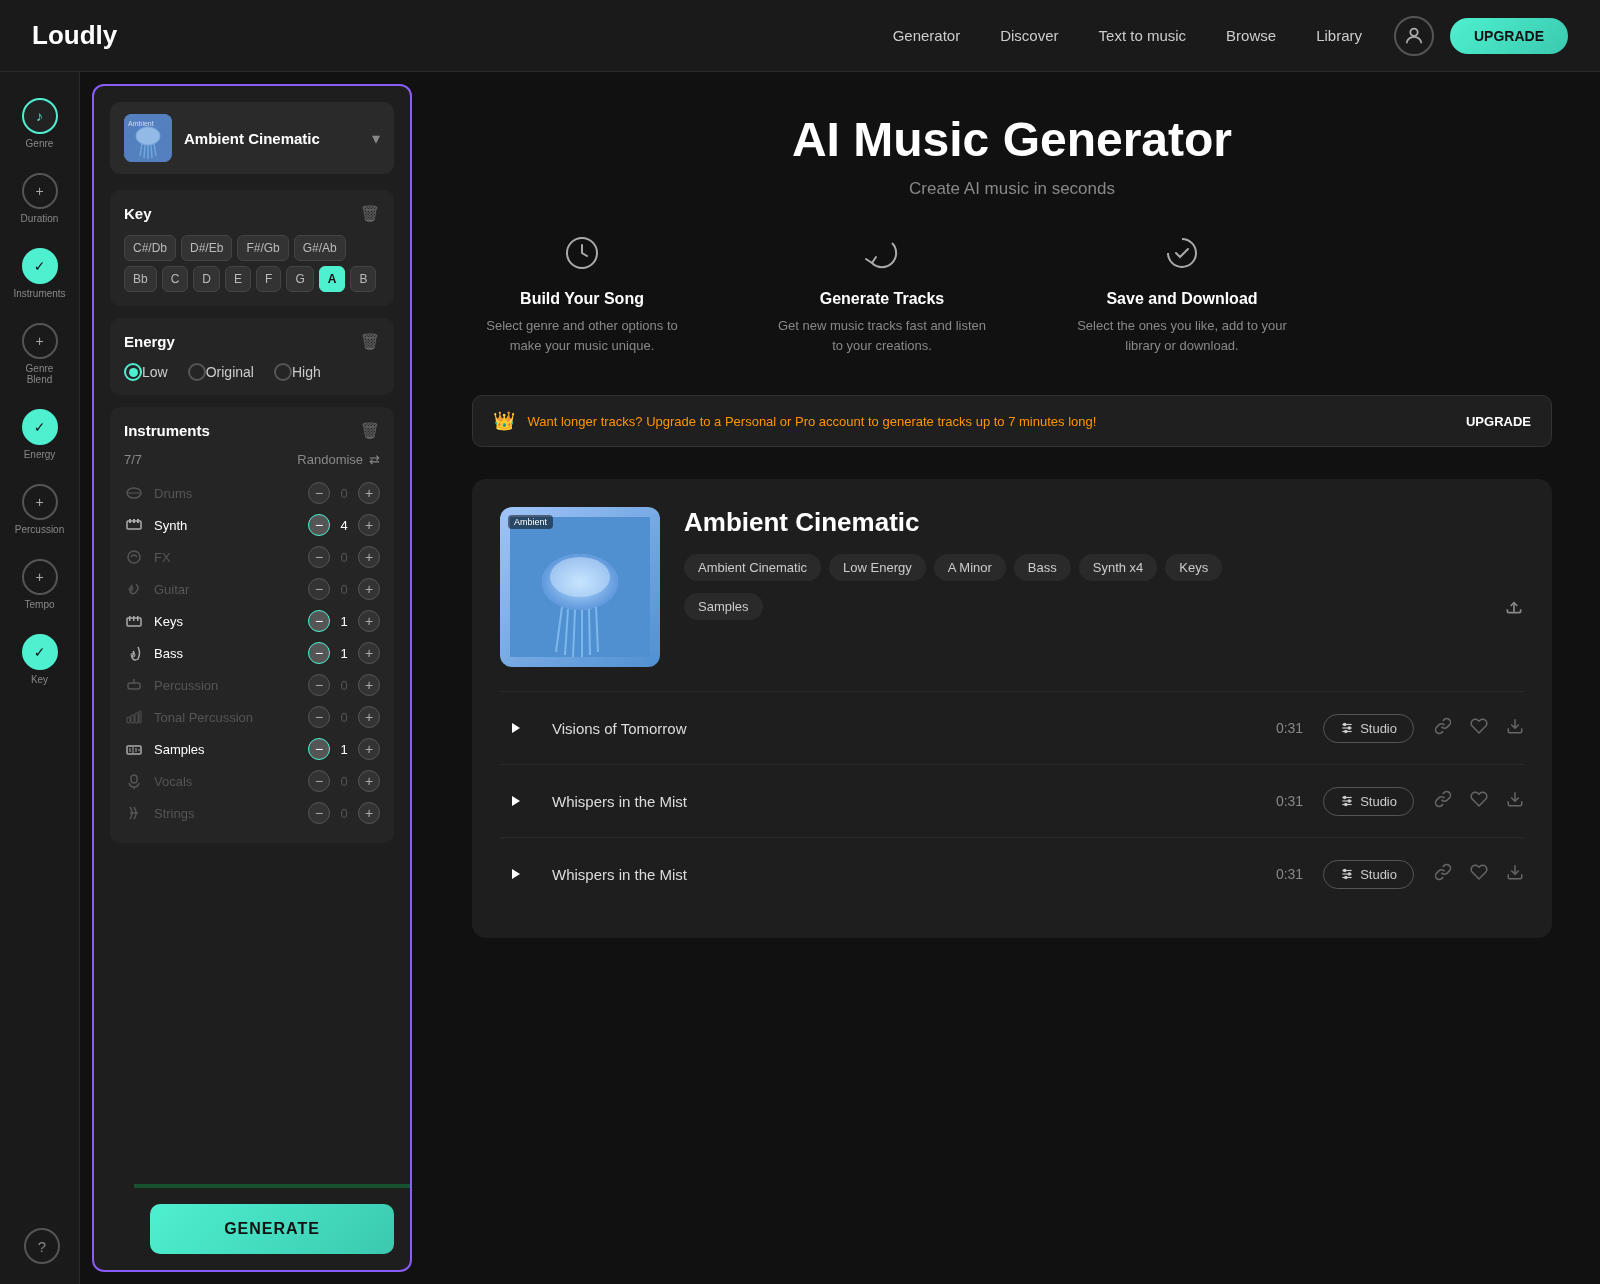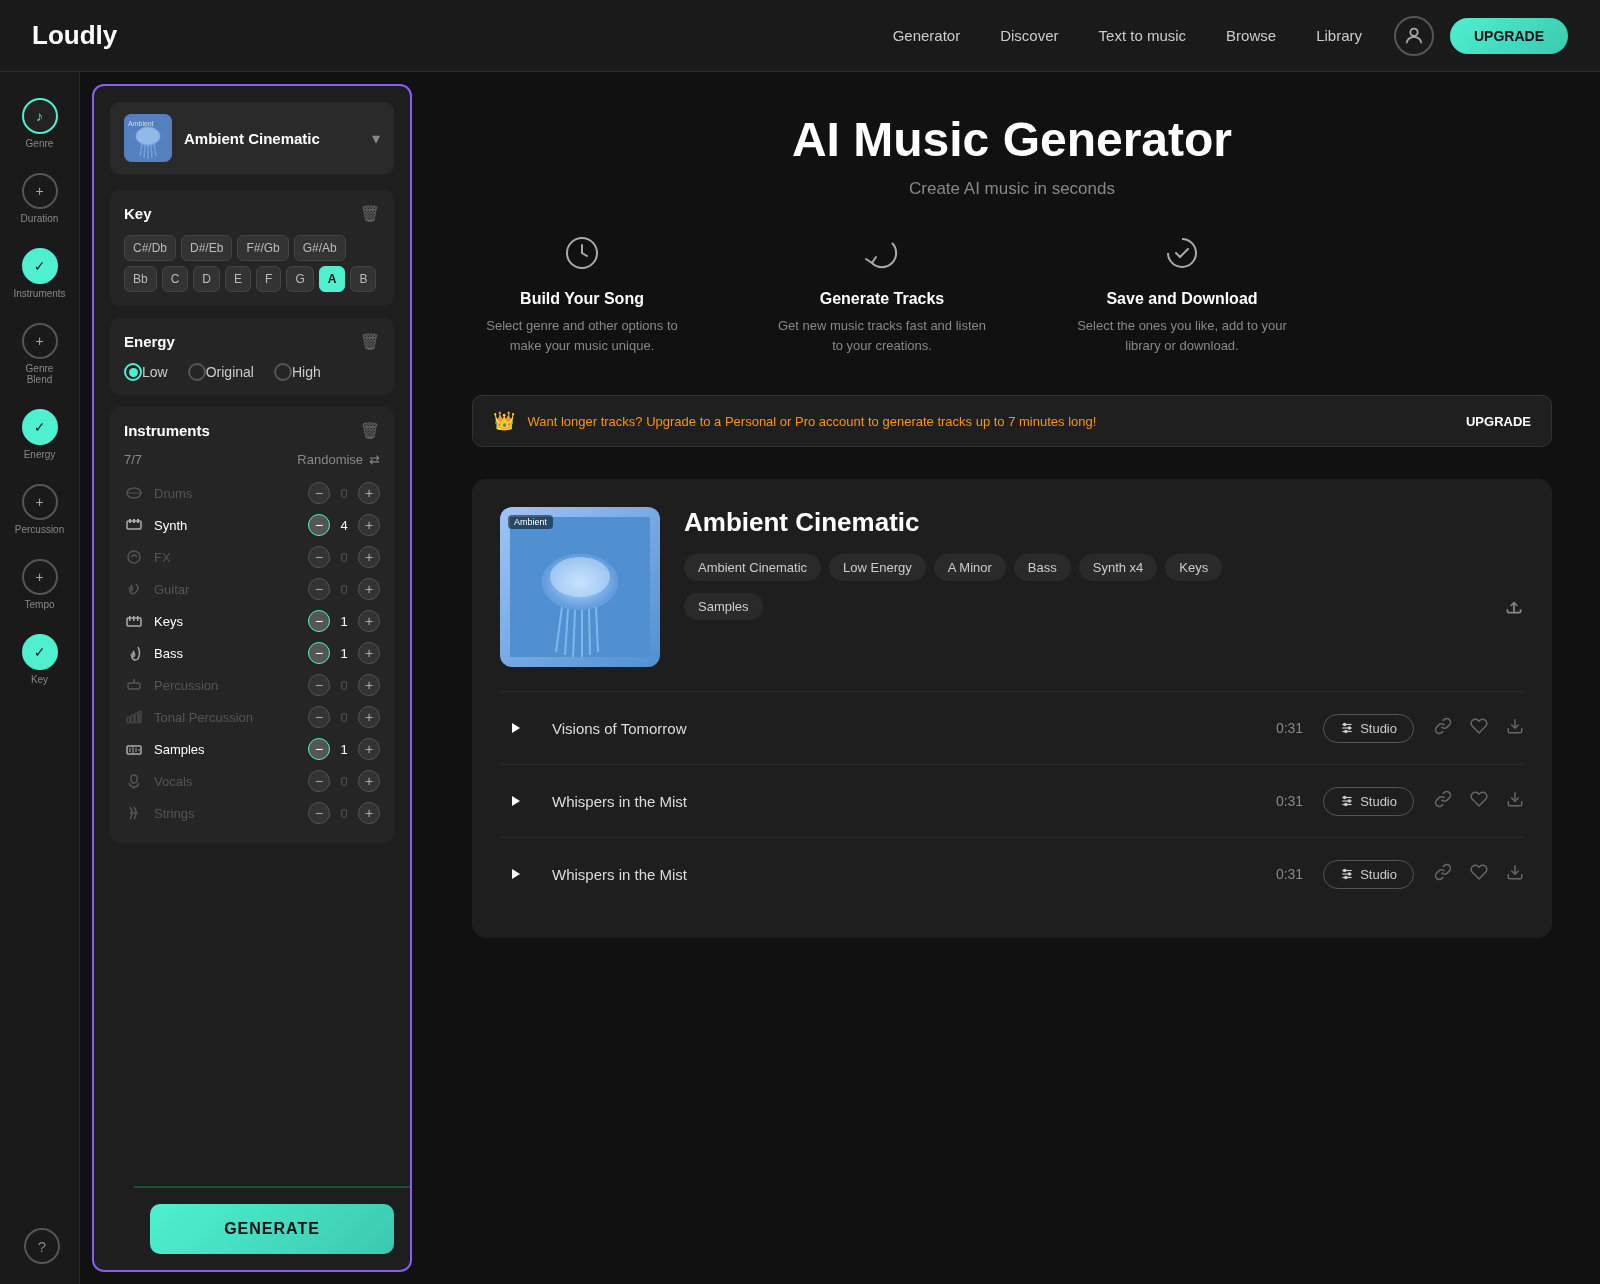--- a/index.html
+++ b/index.html
@@ -302,21 +302,21 @@
       font-size: 13px;
       color: #fff;
       min-width: 16px;
       text-align: center;
     }
     .stepper-val.zero { color: #555; }
 
     
     .generate-wrapper {
       padding: 16px;
-      border-top: 2px solid #14532d;
+      border-top: 4px solid #14532d;
       margin-left: 40px;
     }
     .generate-btn {
       width: 100%;
       padding: 16px;
       background: linear-gradient(135deg, #4ef0d0, #3bc9b0);
       color: #111;
       border: none;
       border-radius: 10px;
       font-size: 16px;

